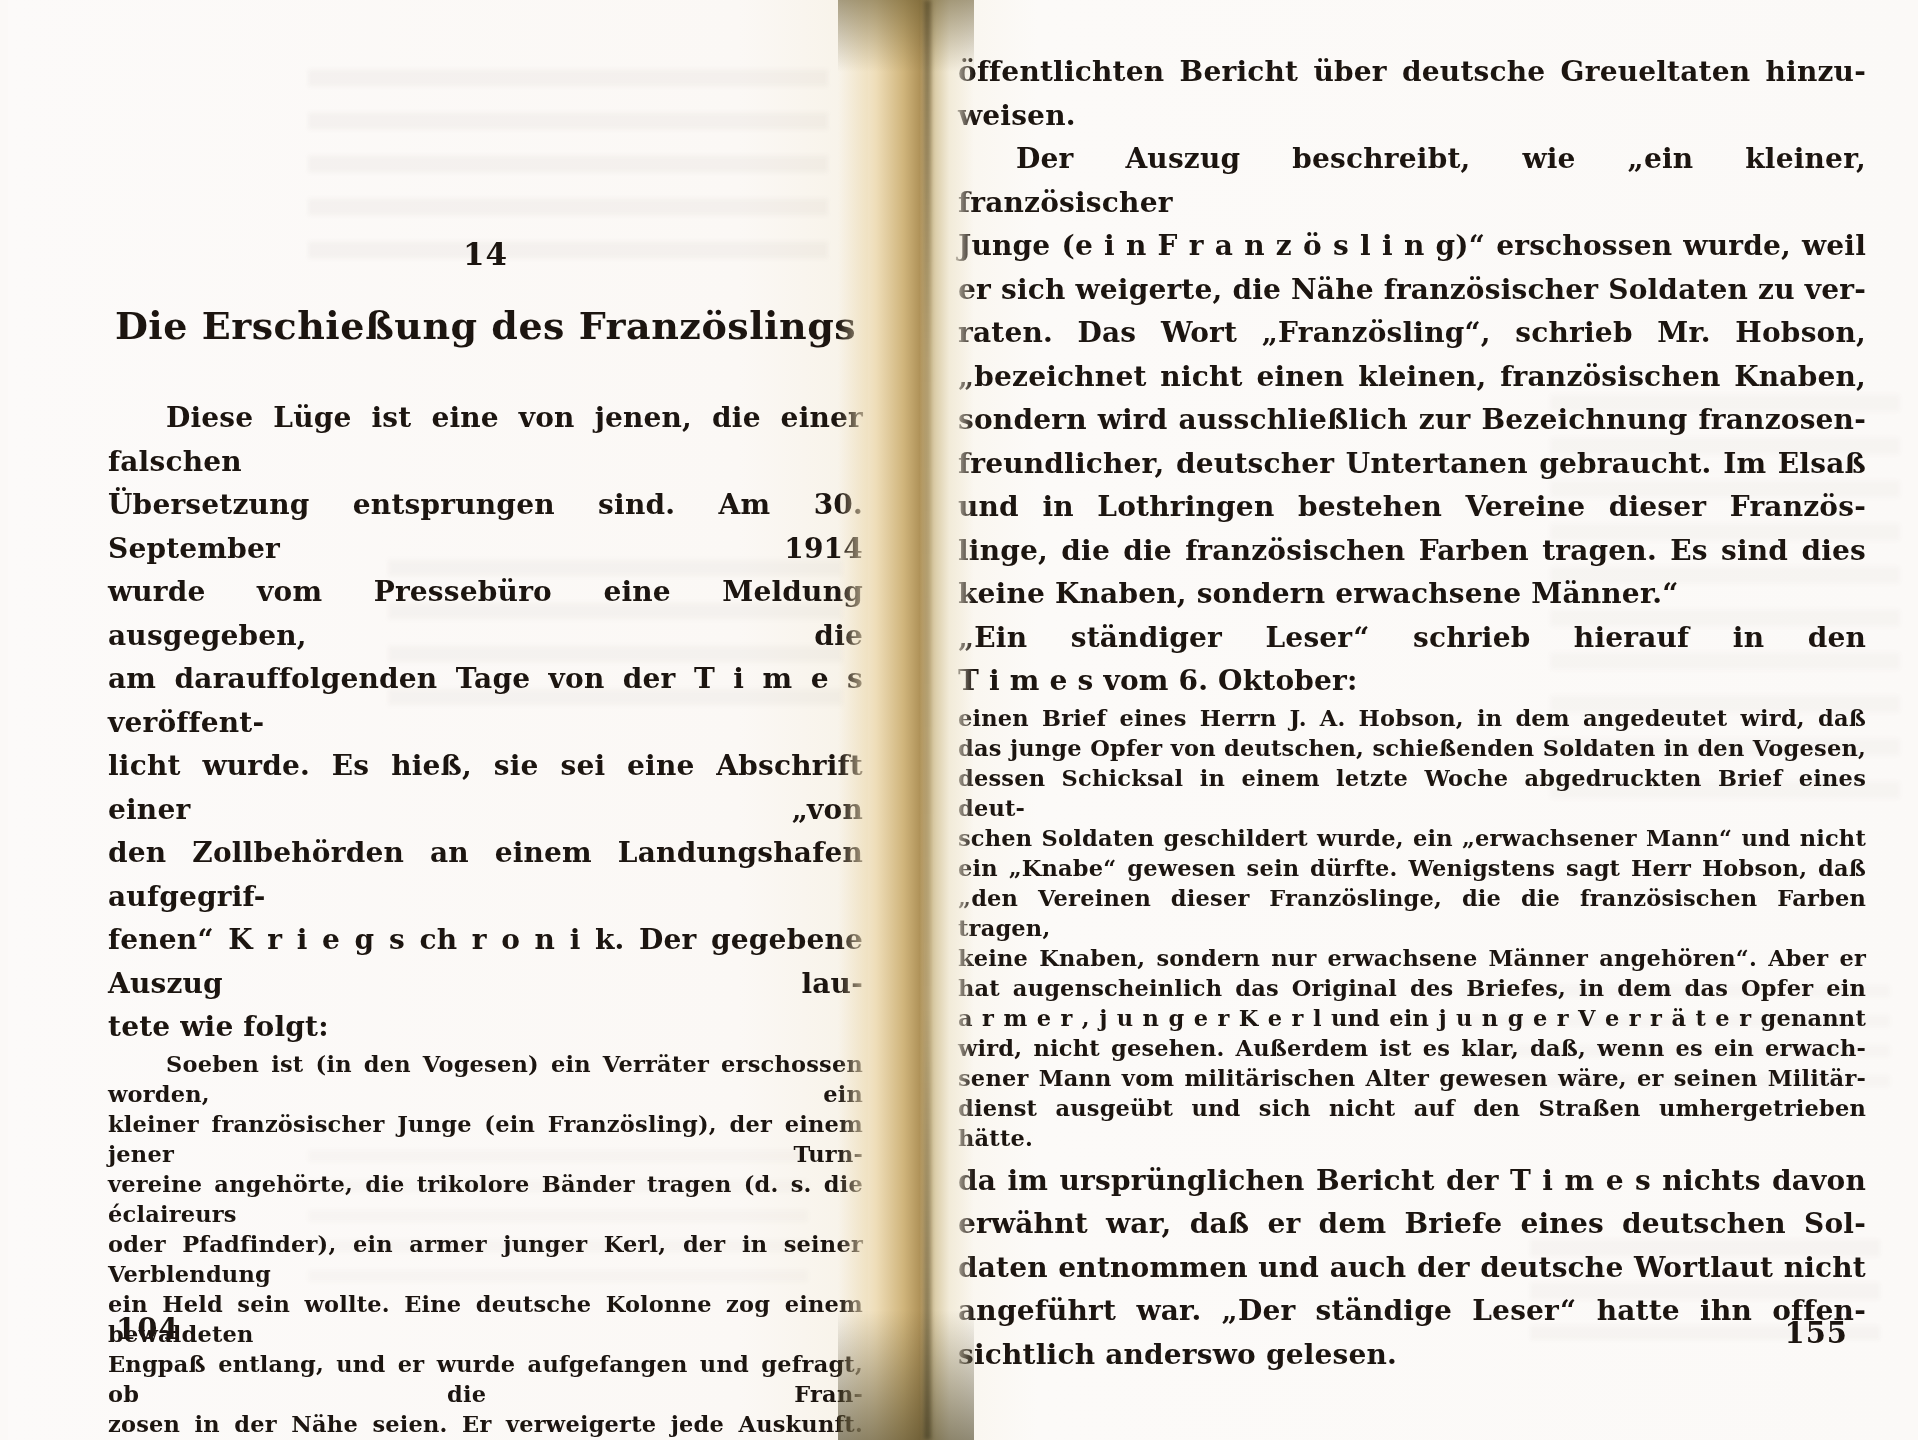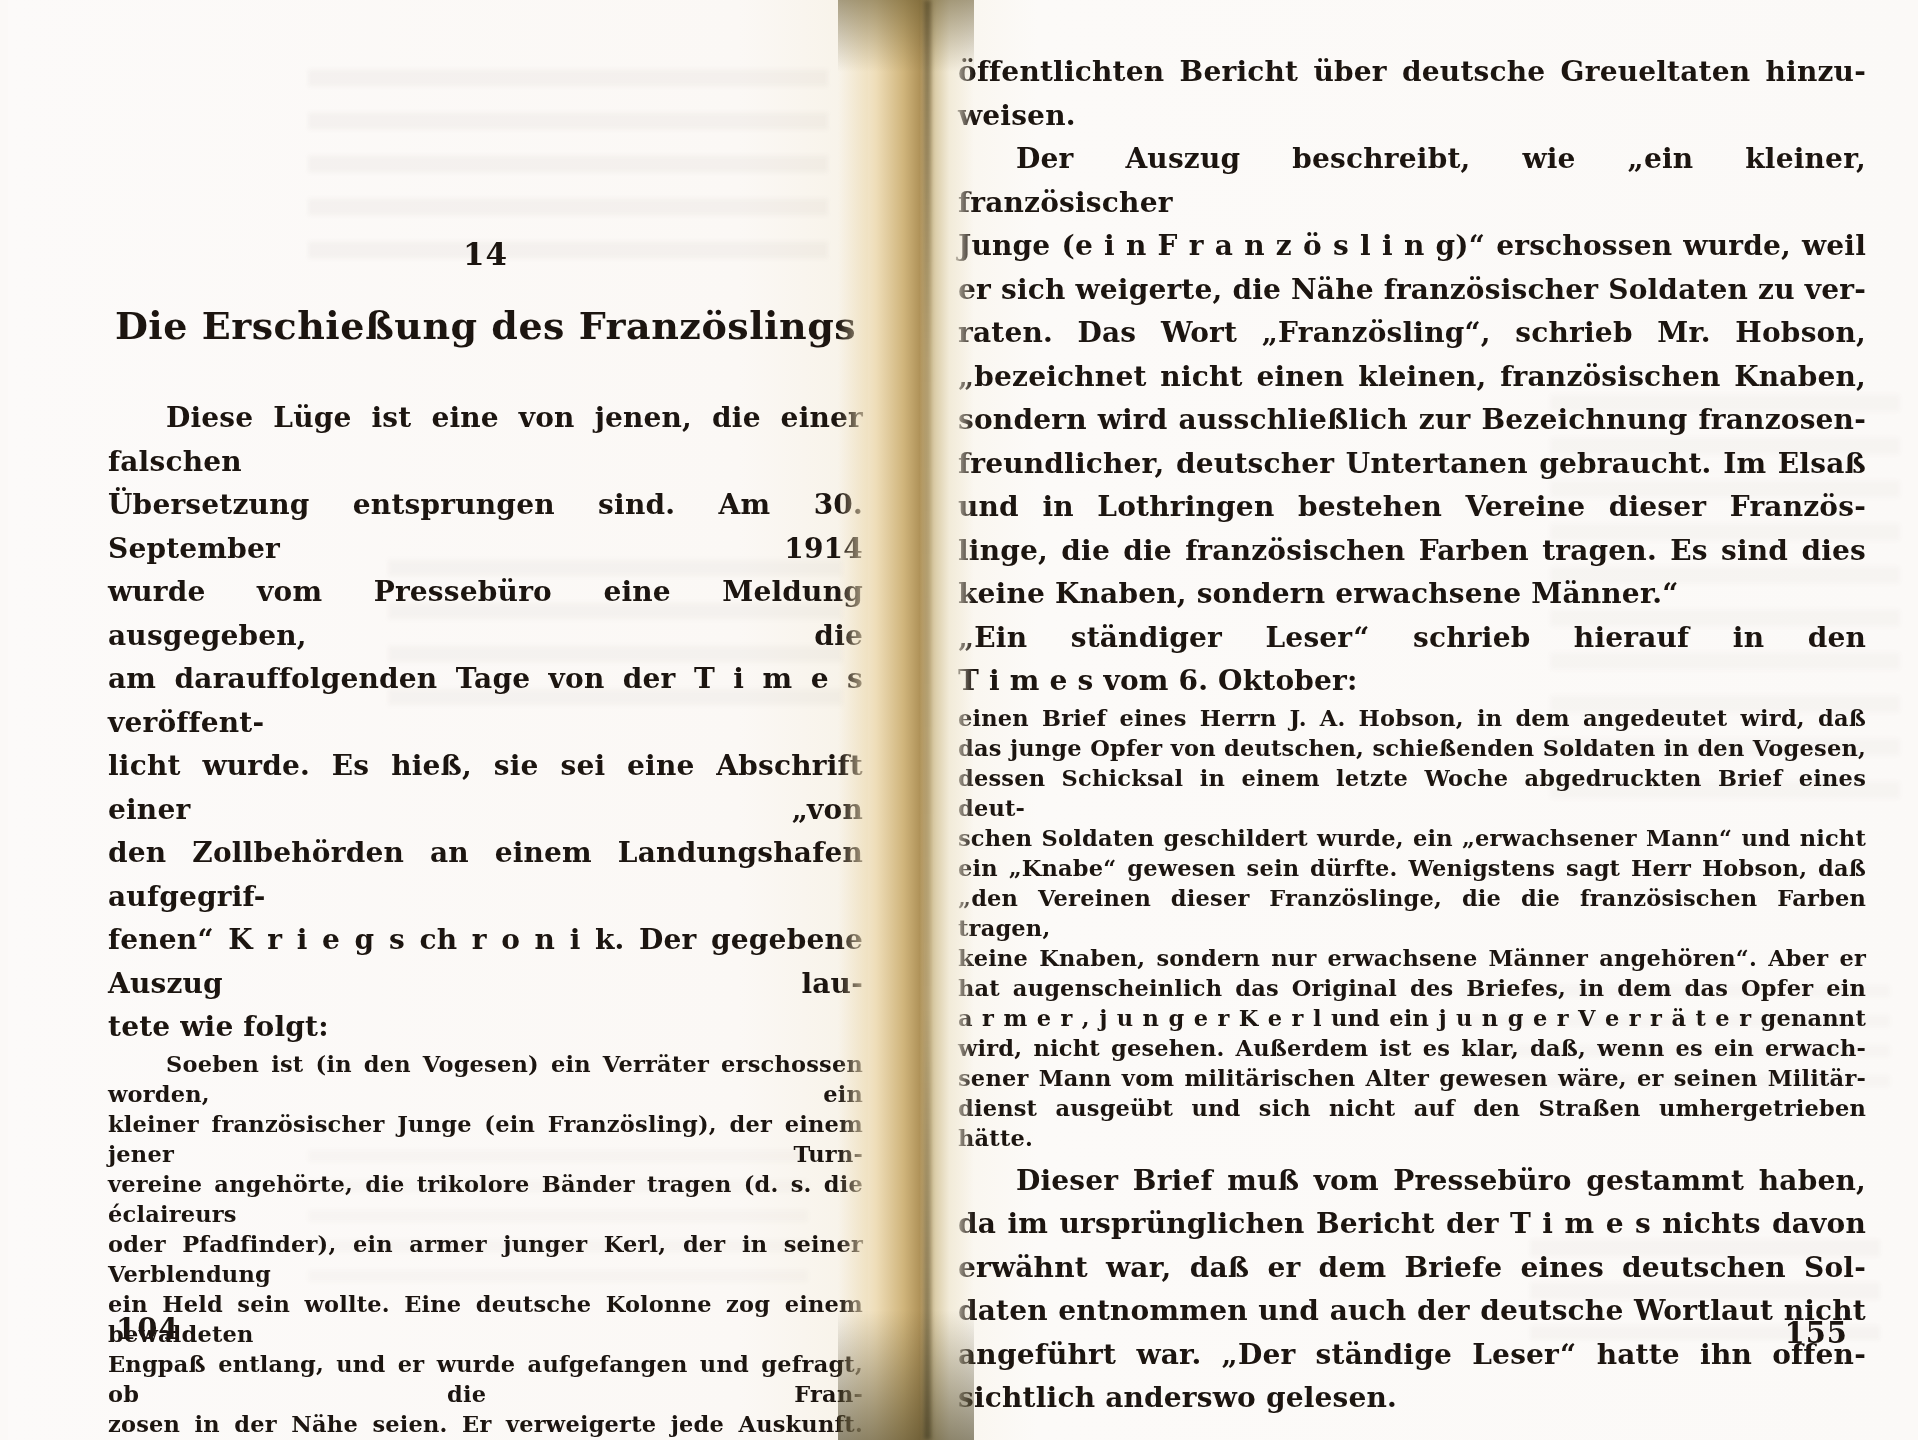--- a/index.html
+++ b/index.html
@@ -110,21 +110,20 @@
         <div class="line">ein „Knabe“ gewesen sein dürfte. Wenigstens sagt Herr Hobson, daß</div>
         <div class="line">„den Vereinen dieser Französlinge, die die französischen Farben tragen,</div>
         <div class="line">keine Knaben, sondern nur erwachsene Männer angehören“. Aber er</div>
         <div class="line">hat augenscheinlich das Original des Briefes, in dem das Opfer ein</div>
         <div class="line">a r m e r ,  j u n g e r  K e r l und ein j u n g e r  V e r r ä t e r genannt</div>
         <div class="line">wird, nicht gesehen. Außerdem ist es klar, daß, wenn es ein erwach-</div>
         <div class="line">sener Mann vom militärischen Alter gewesen wäre, er seinen Militär-</div>
         <div class="line last">dienst ausgeübt und sich nicht auf den Straßen umhergetrieben hätte.</div>
       </div>
       <div class="para body">
-        <div class="line indent">Dieser Brief muß vom Pressebüro gestammt haben,</div>
         <div class="line">da im ursprünglichen Bericht der T i m e s nichts davon</div>
         <div class="line">erwähnt war, daß er dem Briefe eines deutschen Sol-</div>
         <div class="line">daten entnommen und auch der deutsche Wortlaut nicht</div>
         <div class="line">angeführt war. „Der ständige Leser“ hatte ihn offen-</div>
         <div class="line last">sichtlich anderswo gelesen.</div>
       </div>
     </div>
 
   <div class="page-number" style="right:70px;top:1316px;">155</div>
 </div>

